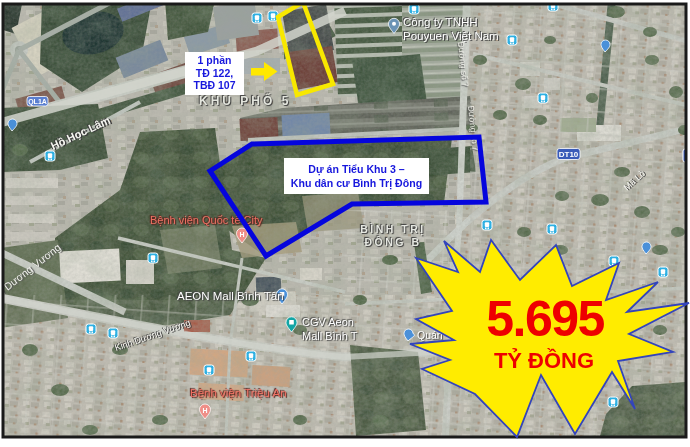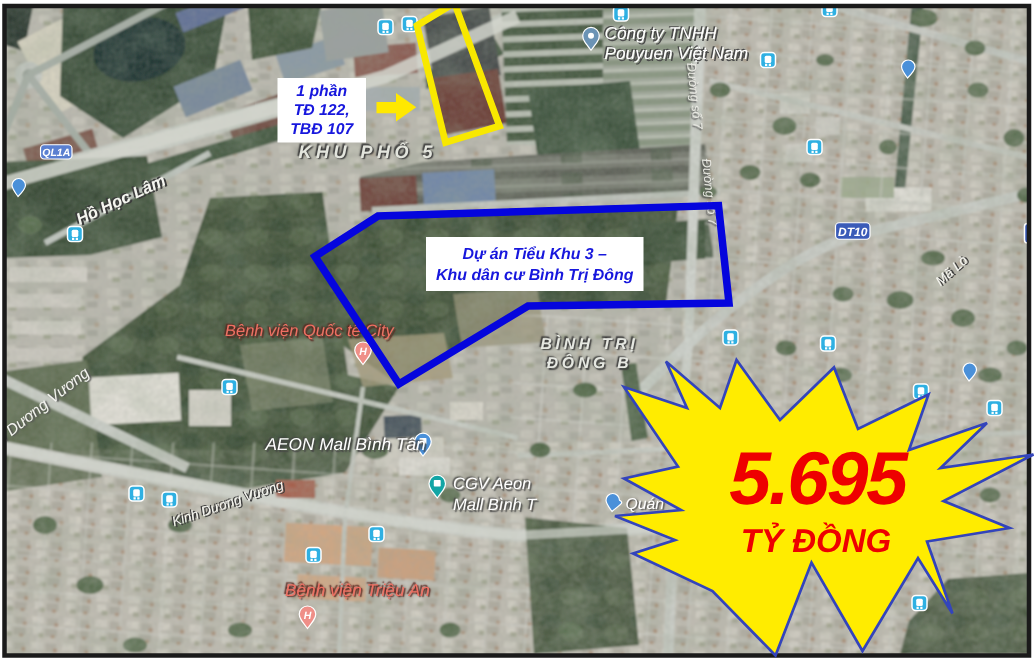--- a/index.html
+++ b/index.html
@@ -1,16 +1,16 @@
 <!DOCTYPE html>
 <html><head>
 <meta charset="utf-8">
 <style>
 html,body{margin:0;padding:0;background:#ffffff;}
-#wrap{position:relative;width:690px;height:447px;font-family:"Liberation Sans",sans-serif;font-style:italic;}
+#wrap{position:relative;width:690px;height:447px;font-family:"Liberation Sans",sans-serif;}
 </style>
 </head>
 <body>
 <div id="wrap">
 <svg width="690" height="447" viewBox="0 0 690 447">
 <defs>
 <clipPath id="frame">
           <rect x="3" y="4" width="683" height="433"></rect>
         </clipPath>
 <pattern id="patUrb" width="21" height="17" patternUnits="userSpaceOnUse" patternTransform="rotate(3)">

